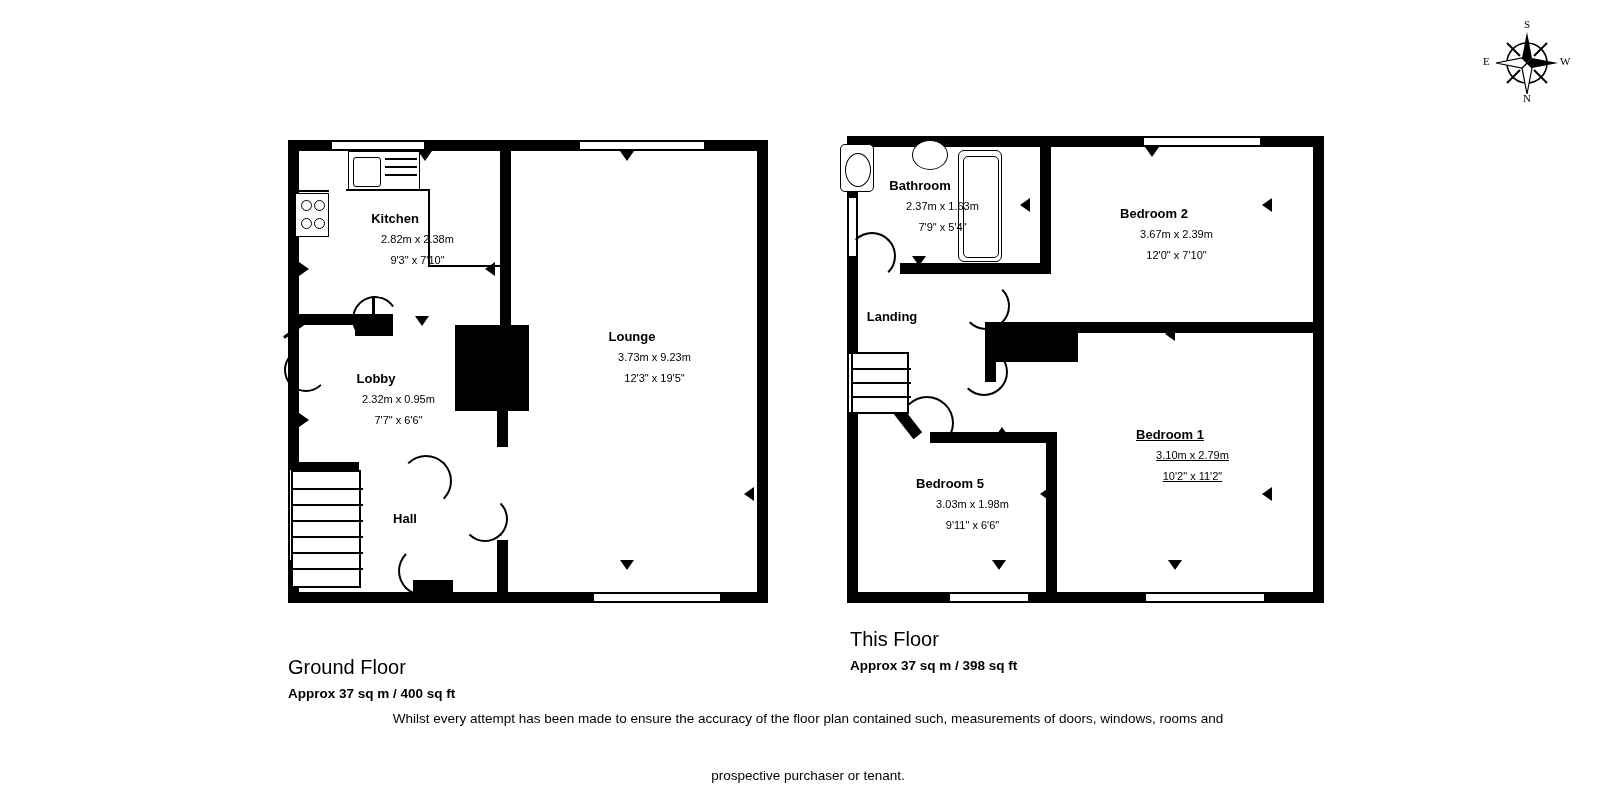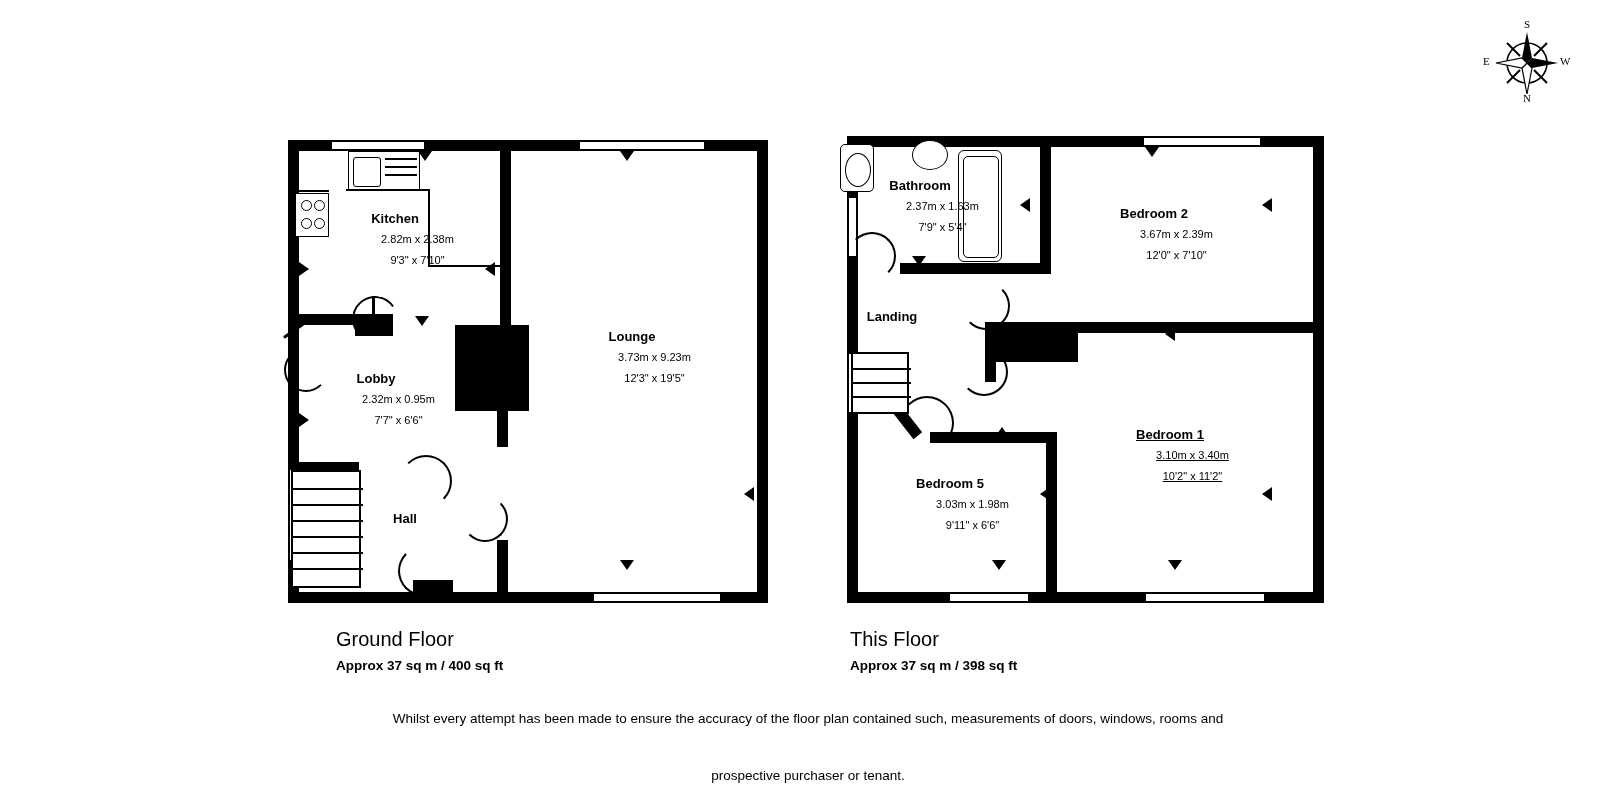--- a/index.html
+++ b/index.html
@@ -245,21 +245,21 @@
     </div>
     <div class="room" style="left:313px; top:368px; width:126px;">
       <span class="nm">Lobby</span>
       <span class="dm">2.32m x 0.95m</span>
       <span class="dm">7'7" x 6'6"</span>
     </div>
     <div class="room" style="left:363px; top:508px; width:84px;">
       <span class="nm">Hall</span>
     </div>
 
-    <div class="floor-cap" style="left:288px; top:628px;margin-left:48px;">
+    <div class="floor-cap" style="left:288px; top:656px;">
       <span class="t">Ground Floor</span>
       <span class="s">Approx 37 sq m / 400 sq ft</span>
     </div>
   </div>
 
   <div>
 
     <div class="wall" style="left:847px; top:136px; width:11px; height:467px;"></div>
     <div class="wall" style="left:1313px; top:136px; width:11px; height:467px;"></div>
     <div class="wall" style="left:847px; top:136px; width:477px; height:11px;"></div>
@@ -318,21 +318,21 @@
     <div class="room" style="left:1082px; top:203px; width:144px;">
       <span class="nm">Bedroom 2</span>
       <span class="dm">3.67m x 2.39m</span>
       <span class="dm">12'0" x 7'10"</span>
     </div>
     <div class="room" style="left:845px; top:306px; width:94px;">
       <span class="nm">Landing</span>
     </div>
     <div class="room" style="left:1098px; top:424px; width:144px;text-decoration:underline;">
       <span class="nm">Bedroom 1</span>
-      <span class="dm">3.10m x 3.40m</span>
+      <span class="dm">3.10m x 2.79m</span>
       <span class="dm">10'2" x 11'2"</span>
     </div>
     <div class="room" style="left:878px; top:473px; width:144px;">
       <span class="nm">Bedroom 5</span>
       <span class="dm">3.03m x 1.98m</span>
       <span class="dm">9'11" x 6'6"</span>
     </div>
 
     <div class="floor-cap" style="left:850px; top:628px;">
       <span class="t">This Floor</span>

